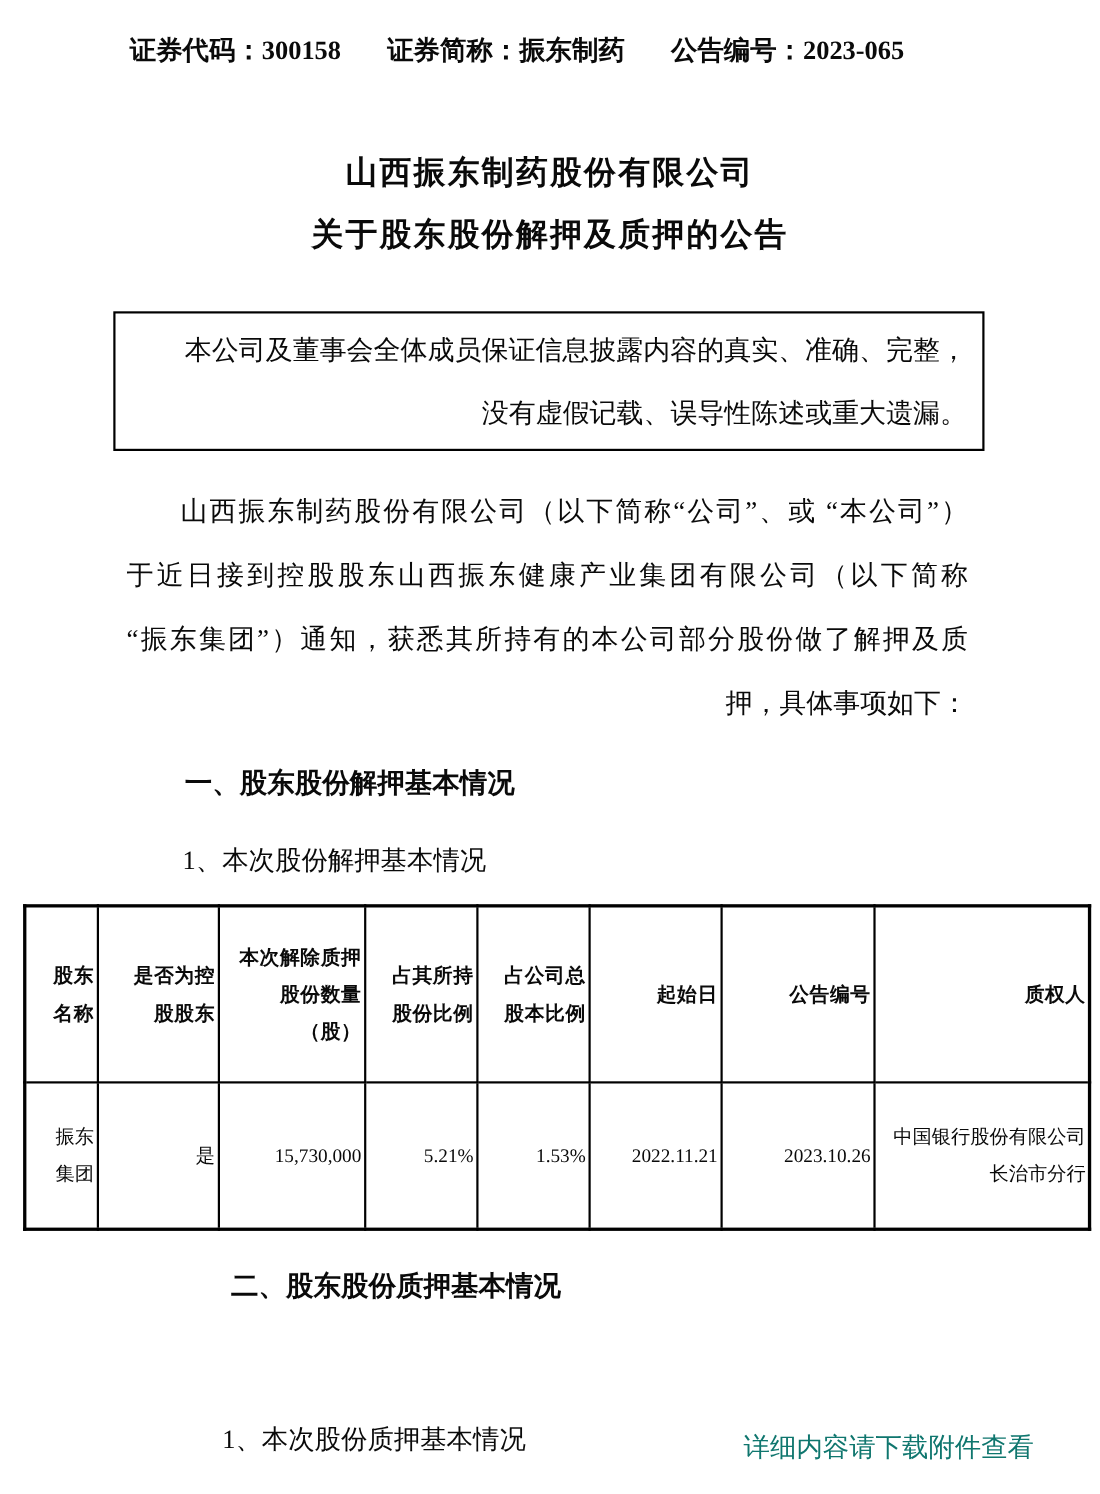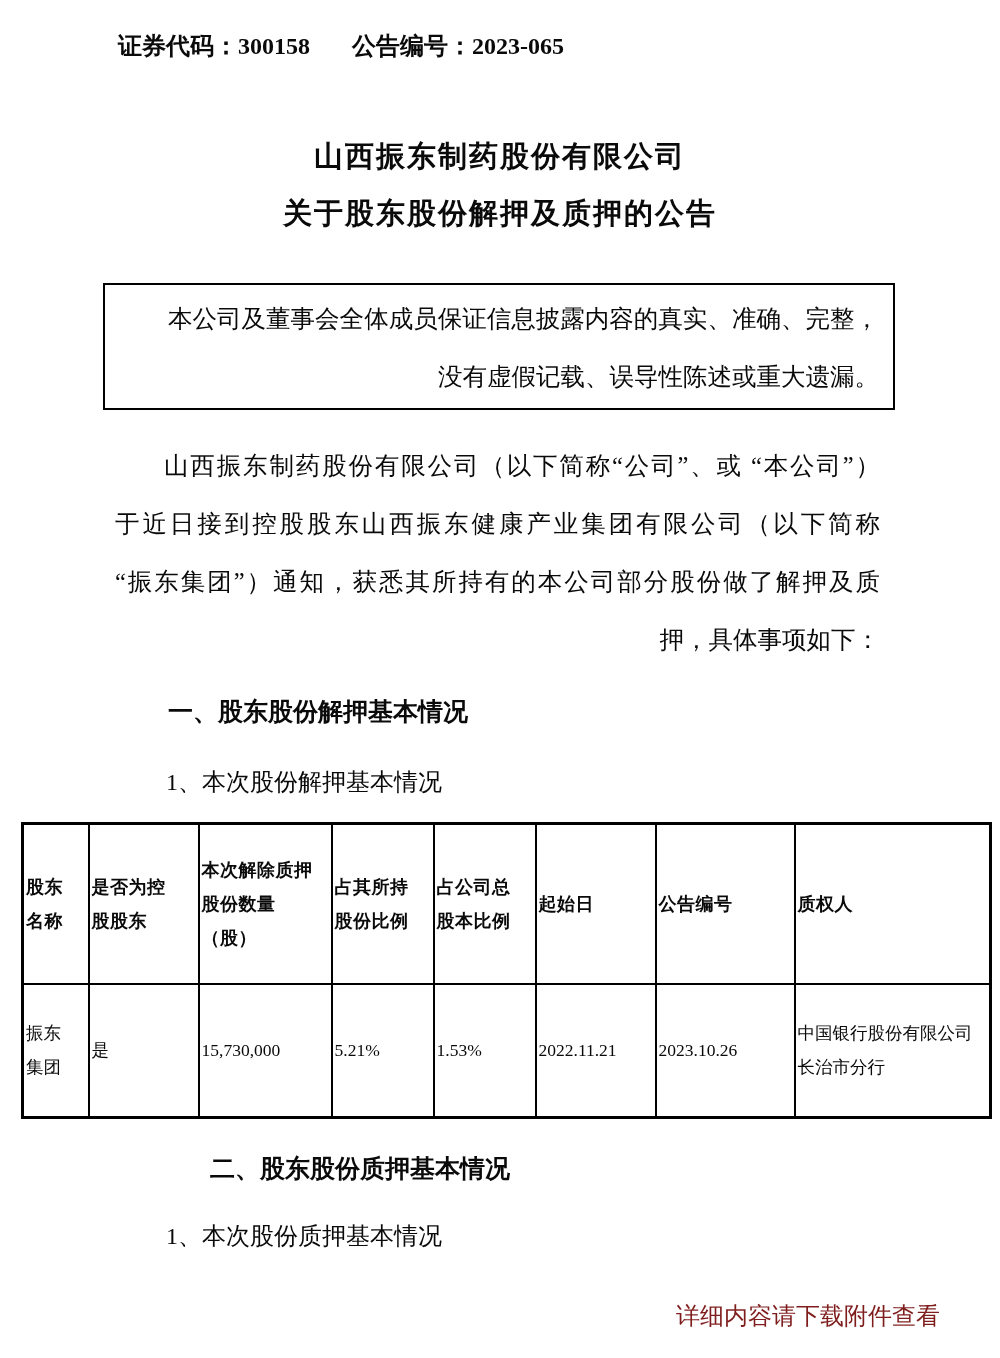--- a/index.html
+++ b/index.html
@@ -58,63 +58,64 @@
     position: absolute; left: 168px;
     font-size: 25px; font-weight: bold; white-space: nowrap;
   }
   .sec-sub {
     position: absolute; left: 166px;
     font-size: 24px; white-space: nowrap;
   }
   .sec1-h { top: 695px; }
   .sec1-s { top: 766px; }
   .sec2-h { top: 1152px; margin-left: 42px; }
-  .sec2-s { top: 1220px; }
+  .sec2-s { top: 1292px; margin-left: 36px; }
 
   
   .release-table {
     position: absolute;
     top: 822px; left: 21px;
     width: 968px;
     border-collapse: collapse;
     table-layout: fixed;
     border: 3px solid #000;
-    text-align: left;
+    text-align: right;
   }
   .release-table th, .release-table td {
     border: 2px solid #000;
     vertical-align: middle;
     padding: 0 2px;
     overflow: hidden;
   }
   .release-table thead tr { height: 160px; }
   .release-table tbody tr { height: 134px; }
   .release-table th { font-size: 18px; font-weight: bold; letter-spacing: 0.5px; }
   .release-table td { font-size: 17.5px; font-weight: normal; }
   .release-table .tl { line-height: 34px; }
 
   
   .footer-link {
     position: absolute;
     top: 1300px; right: 60px;
     font-family: "Liberation Sans", "DejaVu Sans", sans-serif;
     font-size: 24px;
-    color: #7f1d1d;
+    color: #0f766e;
     text-decoration: none;
     cursor: pointer;
     white-space: nowrap;
   }
 </style>
 </head>
 <body>
 
 <div class="page">
 
   <div class="meta-line">
     <span>证券代码：300158</span>
+    <span>证券简称：振东制药</span>
     <span>公告编号：2023-065</span>
   </div>
 
   <div class="doc-title l1">山西振东制药股份有限公司</div>
   <div class="doc-title l2">关于股东股份解押及质押的公告</div>
 
   <div class="disclaimer-box">
     <div class="dline jline indent2">本公司及董事会全体成员保证信息披露内容的真实、准确、完整，</div>
     <div class="dline">没有虚假记载、误导性陈述或重大遗漏。</div>
   </div>

